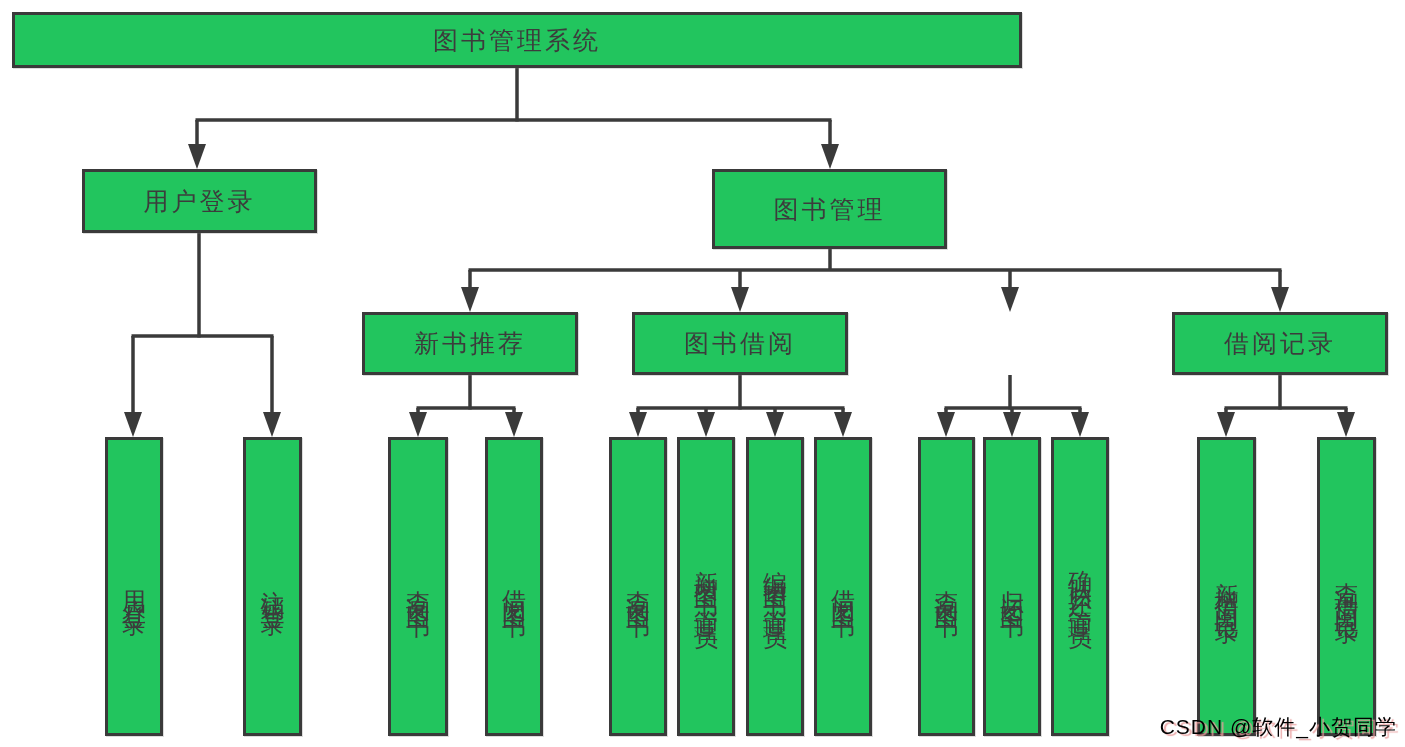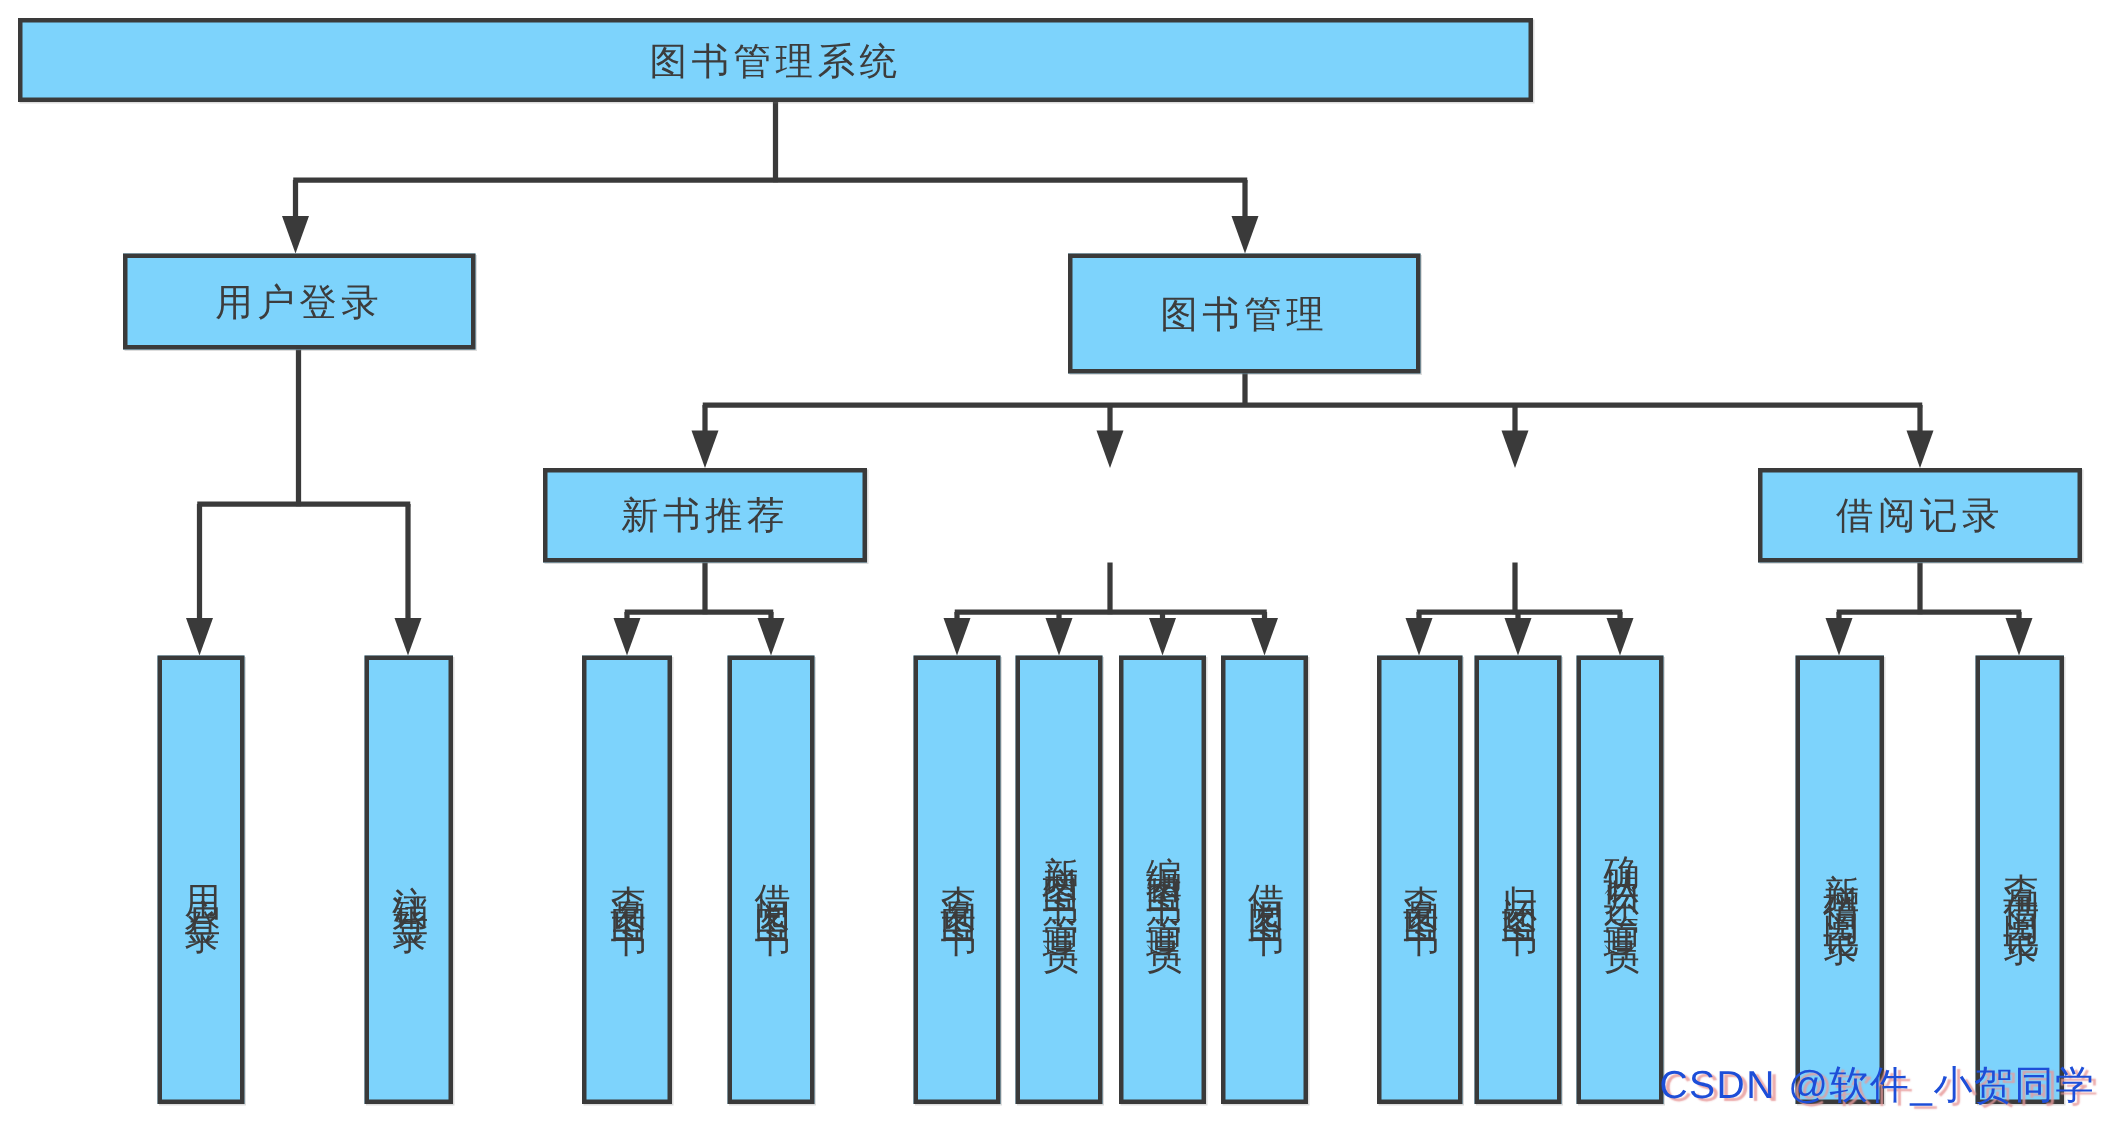--- a/index.html
+++ b/index.html
@@ -13,21 +13,21 @@
   }
   svg.connectors {
     position: absolute;
     left: 0; top: 0;
     width: 1405px; height: 747px;
     pointer-events: none;
   }
   .node {
     position: absolute;
     box-sizing: border-box;
-    background: #7dd3fc;
+    background: #22c55e;
     border: 3px solid #3a3a3a;
     color: #3c3c3c;
     display: flex;
     align-items: center;
     justify-content: center;
     box-shadow: 1px 1px 0 rgba(120,120,120,0.25);
   }
   .hnode {
     font-size: 25px;
     letter-spacing: 3px;
@@ -37,23 +37,23 @@
     writing-mode: vertical-rl;
     text-orientation: mixed;
     font-size: 24px;
     letter-spacing: 8px;
     line-height: 1;
   }
   .watermark {
     position: absolute;
     right: 8px;
     bottom: 6px;
-    font-size: 26px;
+    font-size: 21px;
     letter-spacing: 1px;
-    color: #1d4ed8;
+    color: #000000;
     text-shadow: 3px 2px 1px rgba(231,154,154,0.85);
     white-space: nowrap;
   }
 </style>
 </head>
 <body>
 
 <div class="stage">
 
   <svg class="connectors" viewBox="0 0 1405 747" xmlns="http://www.w3.org/2000/svg">
@@ -121,20 +121,21 @@
       <polygon points="1337,412 1355,412 1346,437"></polygon>
     </g>
   </svg>
 
   <div class="node hnode" style="left:12px; top:12px; width:1010px; height:56px;">图书管理系统</div>
 
   <div class="node hnode" style="left:82px; top:169px; width:235px; height:64px;">用户登录</div>
   <div class="node hnode" style="left:712px; top:169px; width:235px; height:80px;">图书管理</div>
 
   <div class="node hnode" style="left:362px; top:312px; width:216px; height:63px;text-align:right;">新书推荐</div>
+  <div class="node hnode" style="left:632px; top:312px; width:216px; height:63px;">图书借阅</div>
   <div class="node hnode" style="left:1172px; top:312px; width:216px; height:63px;">借阅记录</div>
 
   <div class="node vnode" style="left:105px; top:437px; width:58px; height:299px;">用户登录</div>
   <div class="node vnode" style="left:243px; top:437px; width:59px; height:299px;">注销登录</div>
 
   <div class="node vnode" style="left:388px; top:437px; width:60px; height:299px;">查询图书</div>
   <div class="node vnode" style="left:485px; top:437px; width:58px; height:299px;">借阅图书</div>
 
   <div class="node vnode" style="left:609px; top:437px; width:58px; height:299px;">查询图书</div>
   <div class="node vnode" style="left:677px; top:437px; width:58px; height:299px;">新增图书（管理员）</div>

